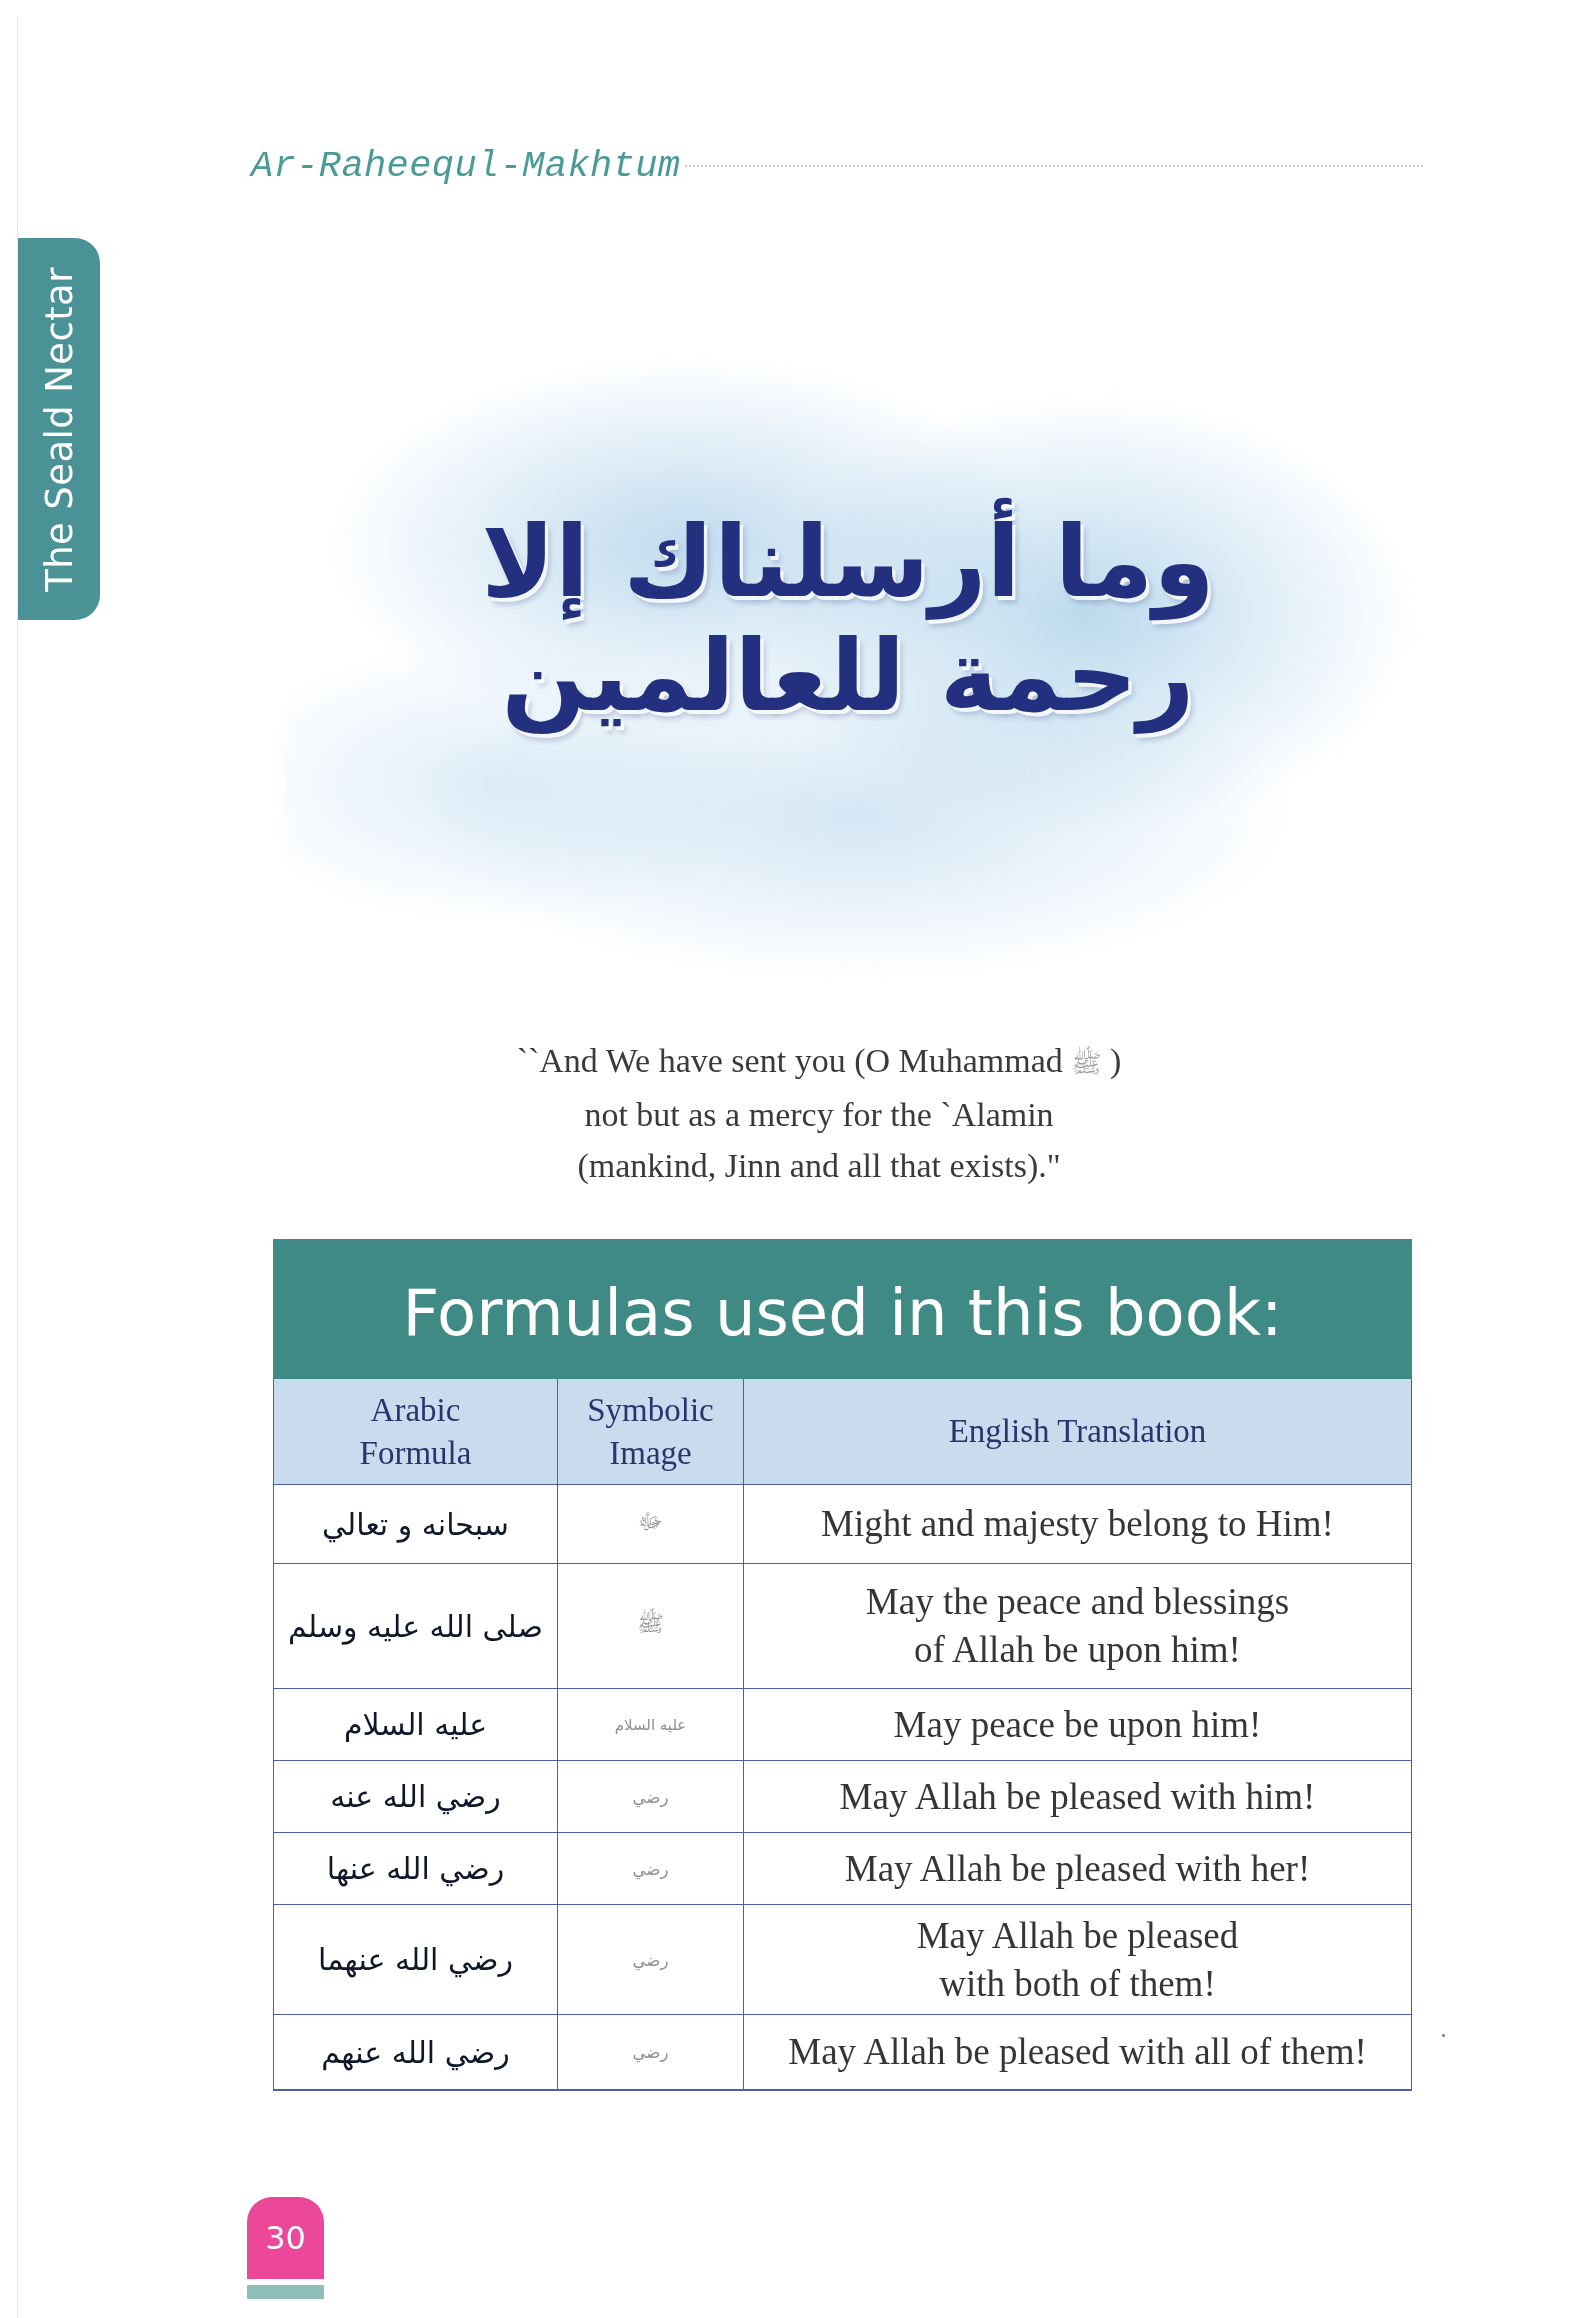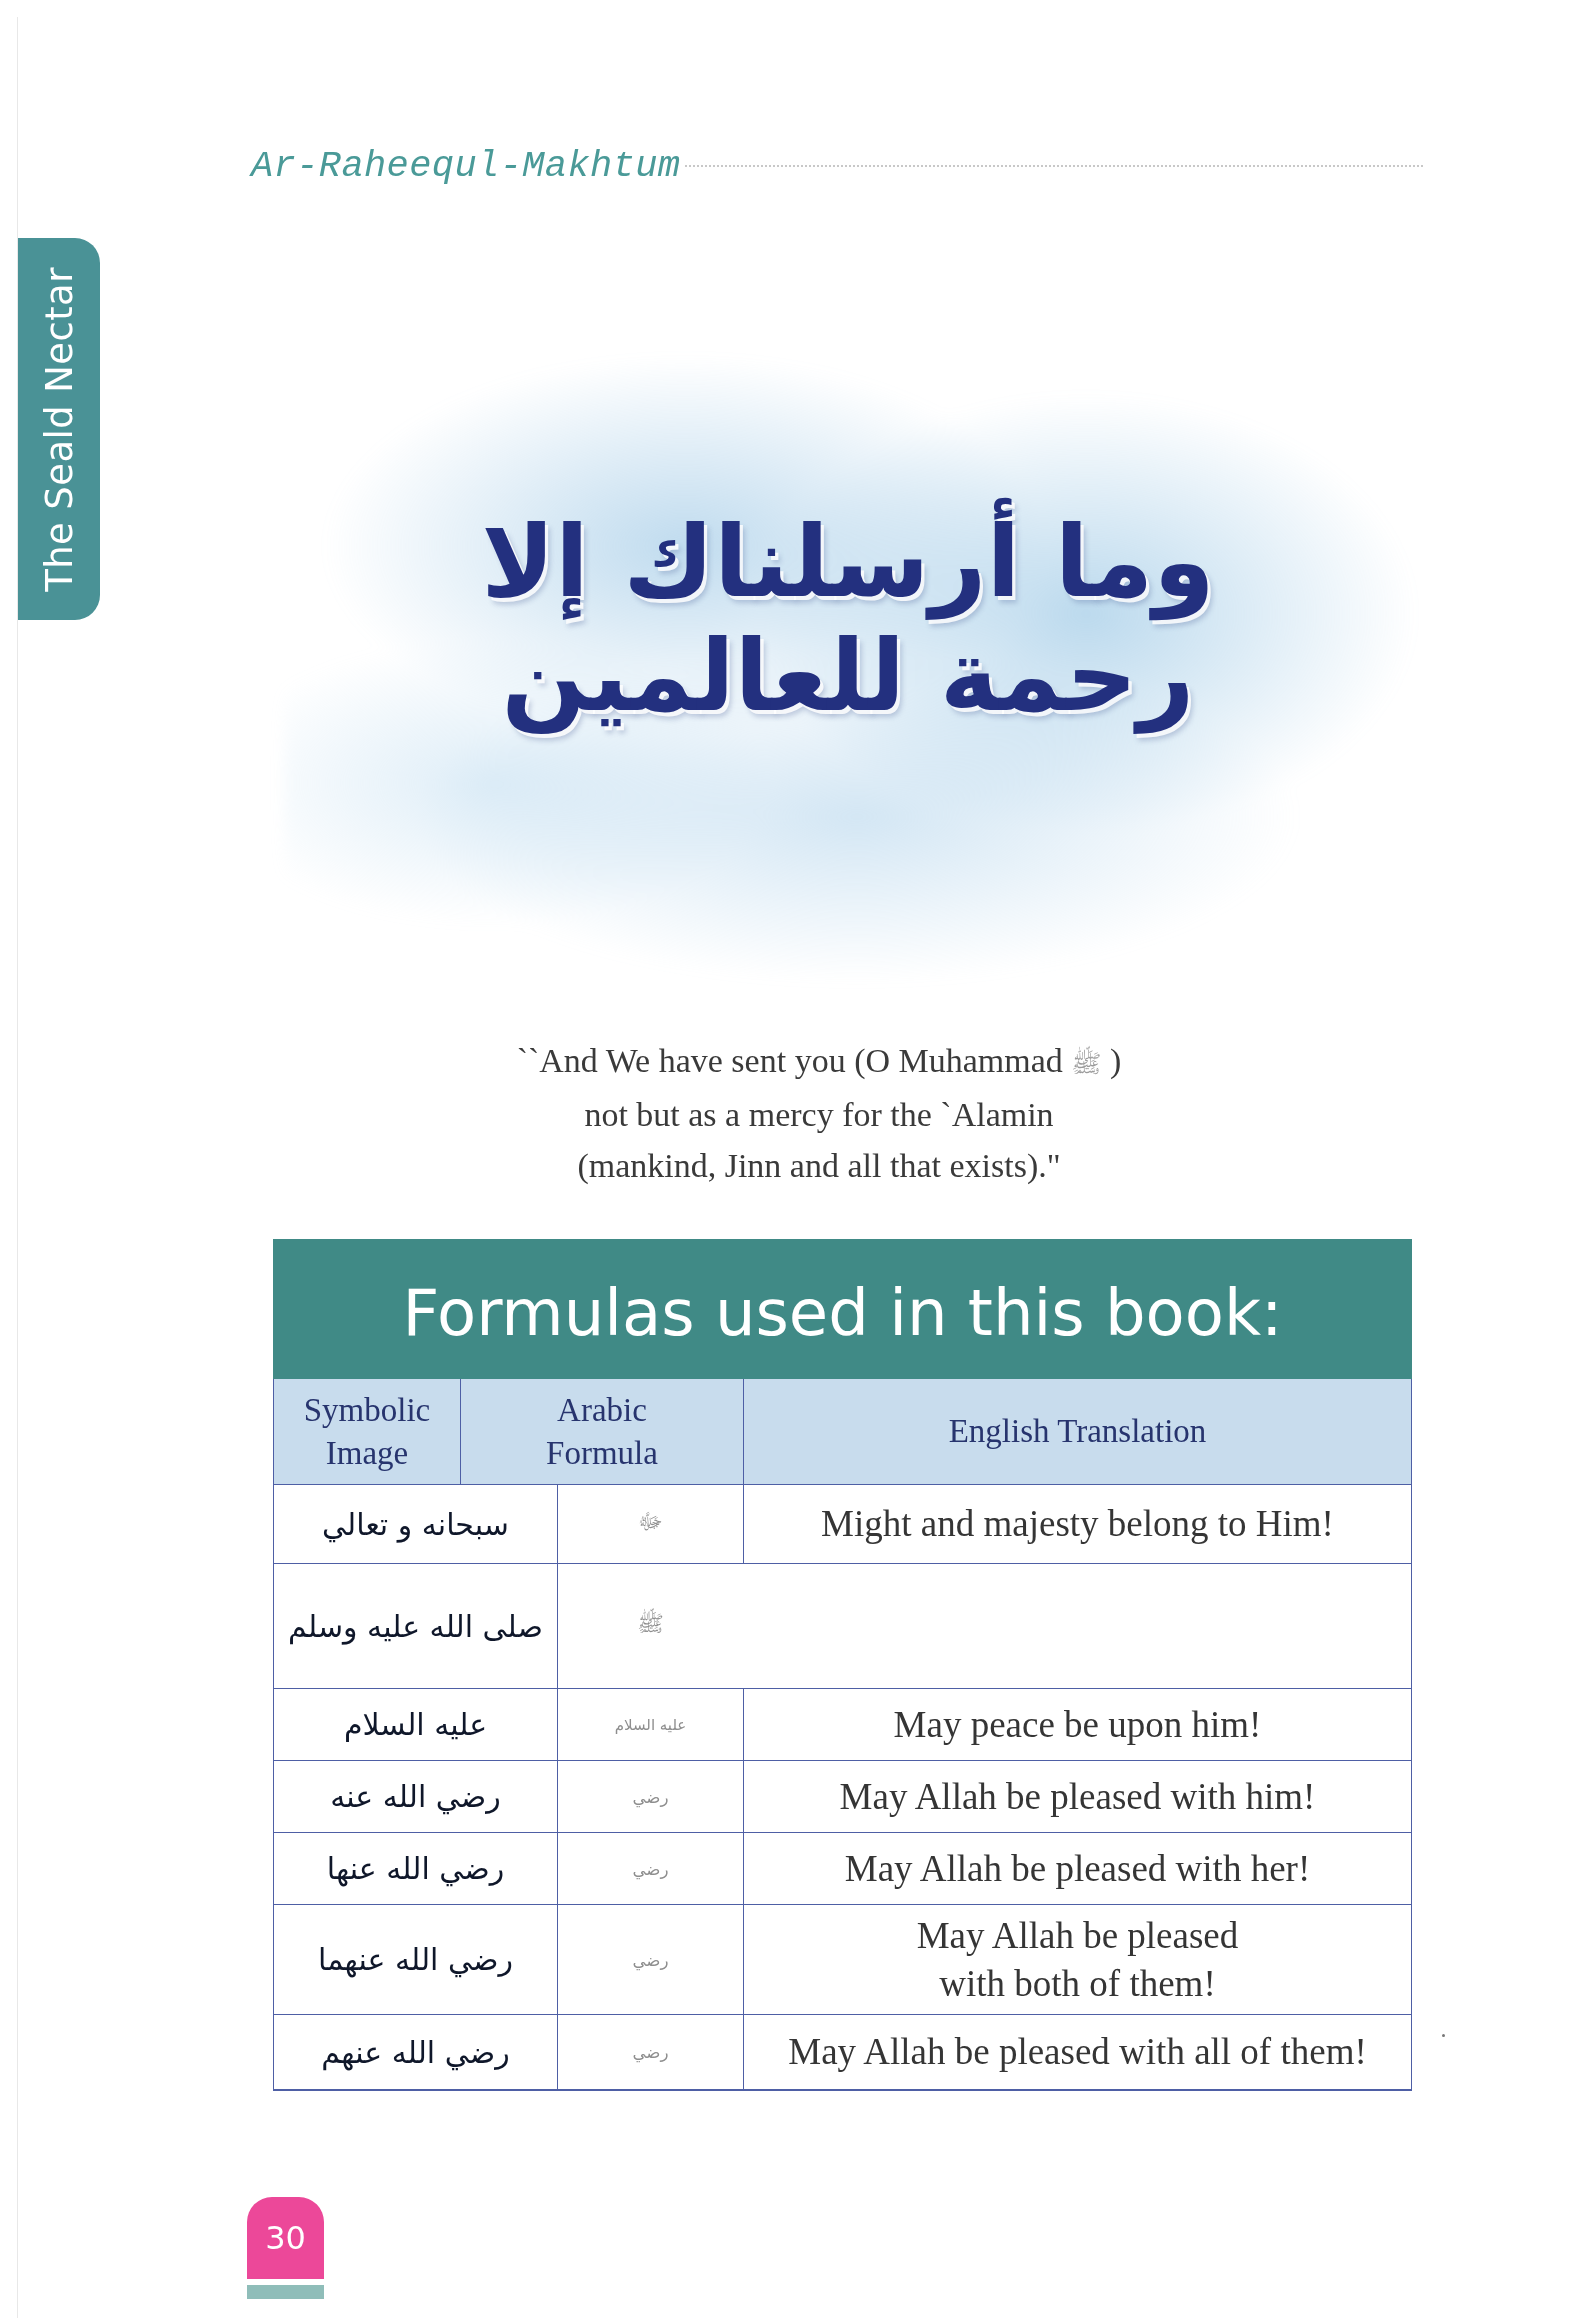--- a/index.html
+++ b/index.html
@@ -76,25 +76,25 @@
   <span class="verse-line">not but as a mercy for the `Alamin</span>
   <span class="verse-line">(mankind, Jinn and all that exists)."</span>
 </div>
 
 <div class="formulas-table">
   <div class="table-title-band">
     <span class="table-title">Formulas used in this book:</span>
   </div>
   <div class="grid">
     <div class="row header">
+      <div class="cell c1">
+        <div class="hdr-text"><span>Arabic</span><br><span>Formula</span></div>
+      </div>
       <div class="cell c2">
         <div class="hdr-text"><span>Symbolic</span><br><span>Image</span></div>
-      </div>
-      <div class="cell c1">
-        <div class="hdr-text"><span>Arabic</span><br><span>Formula</span></div>
       </div>
       <div class="cell c3">
         <div class="hdr-text"><span>English Translation</span></div>
       </div>
     </div>
 
     <div class="row" style="height:79px">
       <div class="cell c1">
           <span class="ar-text">سبحانه و تعالي</span>
         </div>
@@ -105,20 +105,23 @@
           <div class="en-text"><span>Might and majesty belong to Him!</span></div>
         </div>
     </div>
 
     <div class="row" style="height:125px">
       <div class="cell c1">
           <span class="ar-text">صلى الله عليه وسلم</span>
         </div>
       <div class="cell c2">
           <span class="sym-text">ﷺ</span>
+        </div>
+      <div class="cell c3">
+          <div class="en-text"><span>May the peace and blessings</span><br><span>of Allah be upon him!</span></div>
         </div>
     </div>
 
     <div class="row" style="height:72px">
       <div class="cell c1">
           <span class="ar-text">عليه السلام</span>
         </div>
       <div class="cell c2">
           <span class="sym-text" style="font-size:15px">عليه السلام</span>
         </div>

